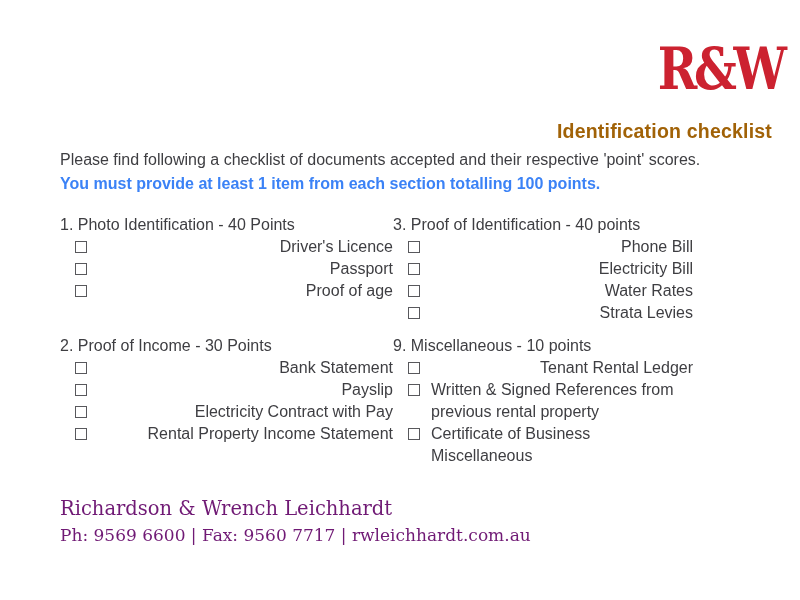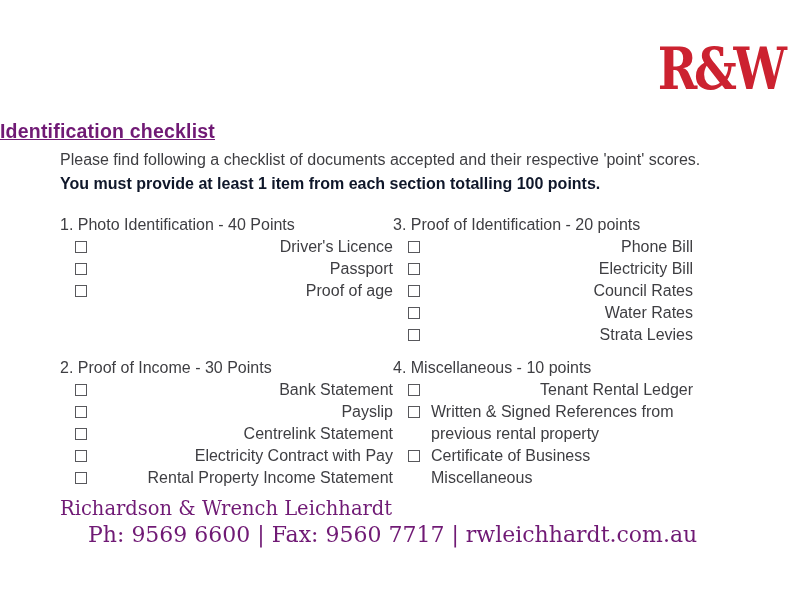--- a/index.html
+++ b/index.html
@@ -24,36 +24,35 @@
     letter-spacing: -4px;
     color: #cc2230;
     transform: scaleX(0.82);
     transform-origin: 100% 0;
   }
   .title {
     position: absolute;
     top: 120px;
     left: 0;
     width: 772px;
-    text-align: left;
+    text-align: right;
     font-size: 19.5px;
     font-weight: 700;
-    color: #701a75;
+    color: #a16207;
     letter-spacing: 0.2px;
-    text-decoration: underline;
   }
   .intro {
     position: absolute;
     top: 148px;
     left: 60px;
     right: 40px;
     font-size: 16px;
     line-height: 23.5px;
   }
-  .intro-bold { font-weight: 700; color: #0f172a; }
+  .intro-bold { font-weight: 700; color: #3b82f6; }
   .columns {
     position: absolute;
     top: 214px;
     left: 60px;
     display: grid;
     grid-template-columns: 333px 300px;
     grid-row-gap: 11px;
   }
   .section { font-size: 16px; }
   .section-heading {
@@ -78,21 +77,21 @@
   }
   .item-label { max-width: 272px; }
   .footer {
     position: absolute;
     left: 60px;
     top: 495px;
     font-family: "DejaVu Serif", serif;
     color: #701a75;
   }
   .footer-company { font-size: 19.5px; line-height: 27px; }
-  .footer-contact { font-size: 22px; line-height: 26px; margin-left: 28px; }
+  .footer-contact { font-size: 17px; line-height: 26px; }
 </style>
 </head>
 <body>
 
 <div class="page">
 
   <div class="logo">R&amp;W</div>
 
   <div class="title">Identification checklist</div>
 
@@ -113,32 +112,28 @@
         <span class="checkbox"></span>
         <span class="item-label">Passport</span>
       </div>
       <div class="item">
         <span class="checkbox"></span>
         <span class="item-label">Proof of age</span>
       </div>
     </div>
 
     <div class="section">
-      <div class="section-heading">3. Proof of Identification - 20 points</div>
+      <div class="section-heading">3. Proof of Identification - 40 points</div>
       <div class="item">
         <span class="checkbox"></span>
         <span class="item-label">Phone Bill</span>
       </div>
       <div class="item">
         <span class="checkbox"></span>
         <span class="item-label">Electricity Bill</span>
-      </div>
-      <div class="item">
-        <span class="checkbox"></span>
-        <span class="item-label">Council Rates</span>
       </div>
       <div class="item">
         <span class="checkbox"></span>
         <span class="item-label">Water Rates</span>
       </div>
       <div class="item">
         <span class="checkbox"></span>
         <span class="item-label">Strata Levies</span>
       </div>
     </div>
@@ -148,34 +143,30 @@
       <div class="item">
         <span class="checkbox"></span>
         <span class="item-label">Bank Statement</span>
       </div>
       <div class="item">
         <span class="checkbox"></span>
         <span class="item-label">Payslip</span>
       </div>
       <div class="item">
         <span class="checkbox"></span>
-        <span class="item-label">Centrelink Statement</span>
-      </div>
-      <div class="item">
-        <span class="checkbox"></span>
         <span class="item-label">Electricity Contract with Pay</span>
       </div>
       <div class="item">
         <span class="checkbox"></span>
         <span class="item-label">Rental Property Income Statement</span>
       </div>
     </div>
 
     <div class="section">
-      <div class="section-heading">4. Miscellaneous - 10 points</div>
+      <div class="section-heading">9. Miscellaneous - 10 points</div>
       <div class="item">
         <span class="checkbox"></span>
         <span class="item-label">Tenant Rental Ledger</span>
       </div>
       <div class="item">
         <span class="checkbox"></span>
         <span class="item-label">Written &amp; Signed References from previous rental property</span>
       </div>
       <div class="item">
         <span class="checkbox"></span>

